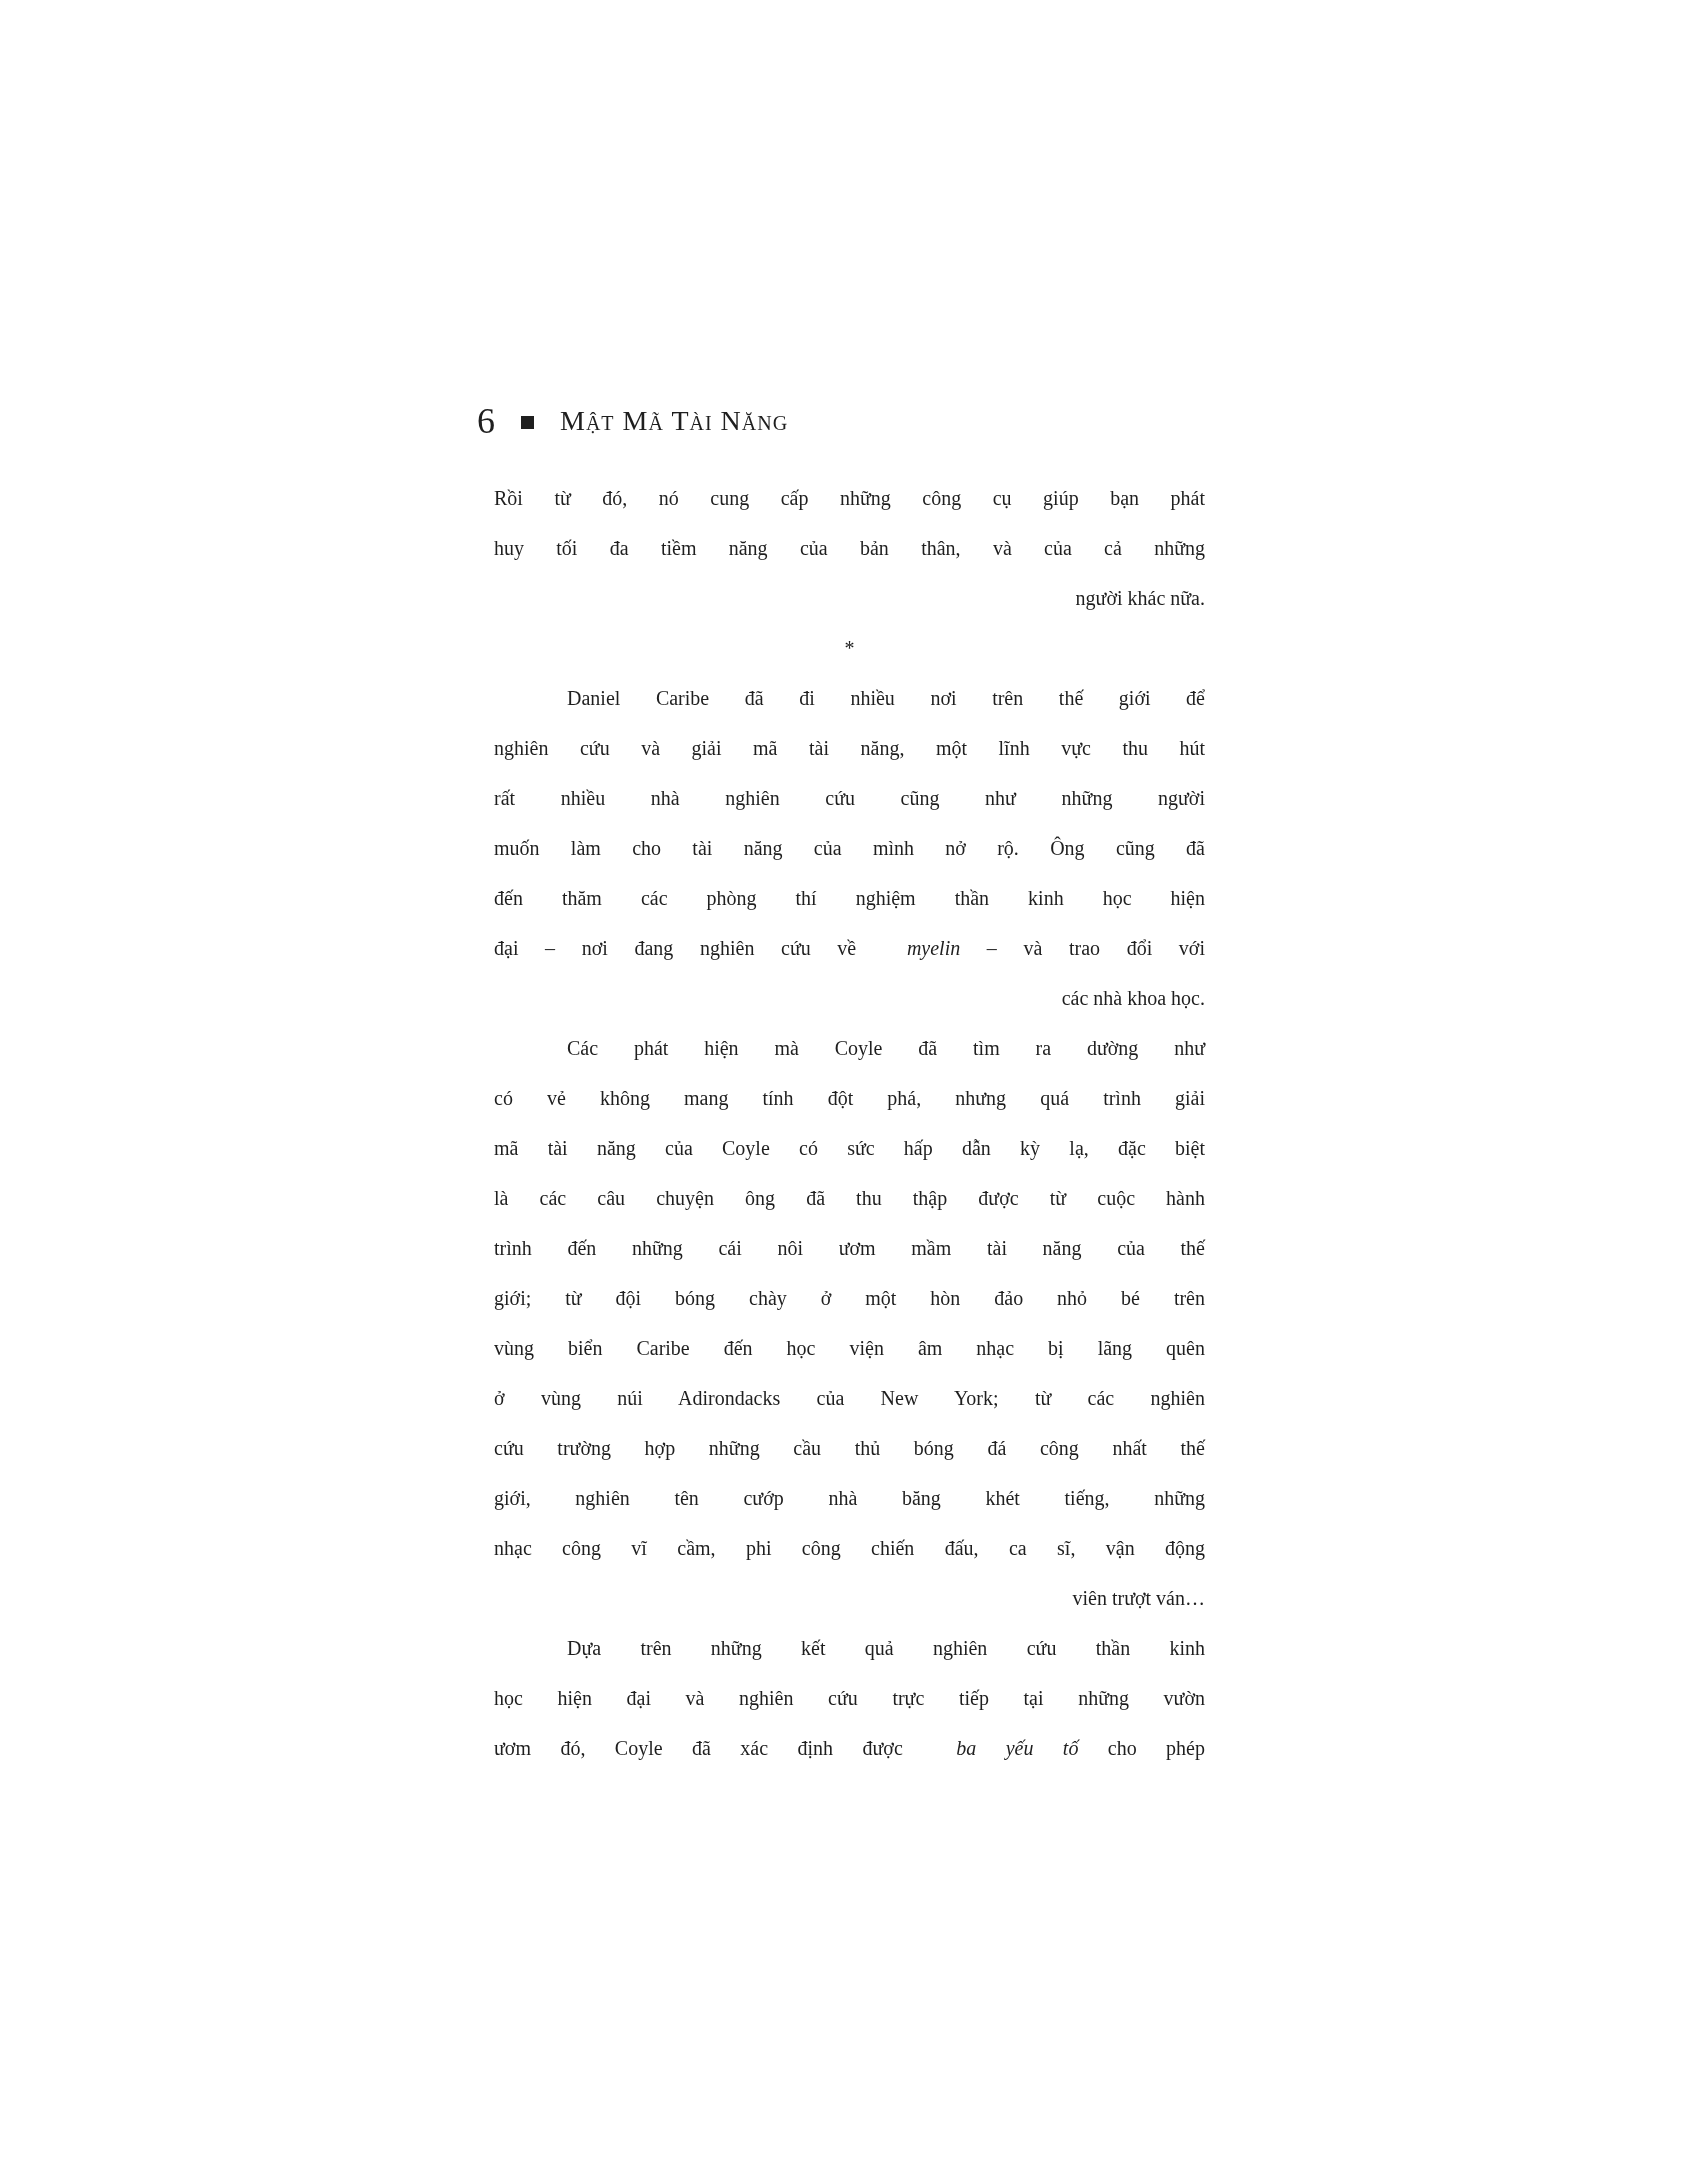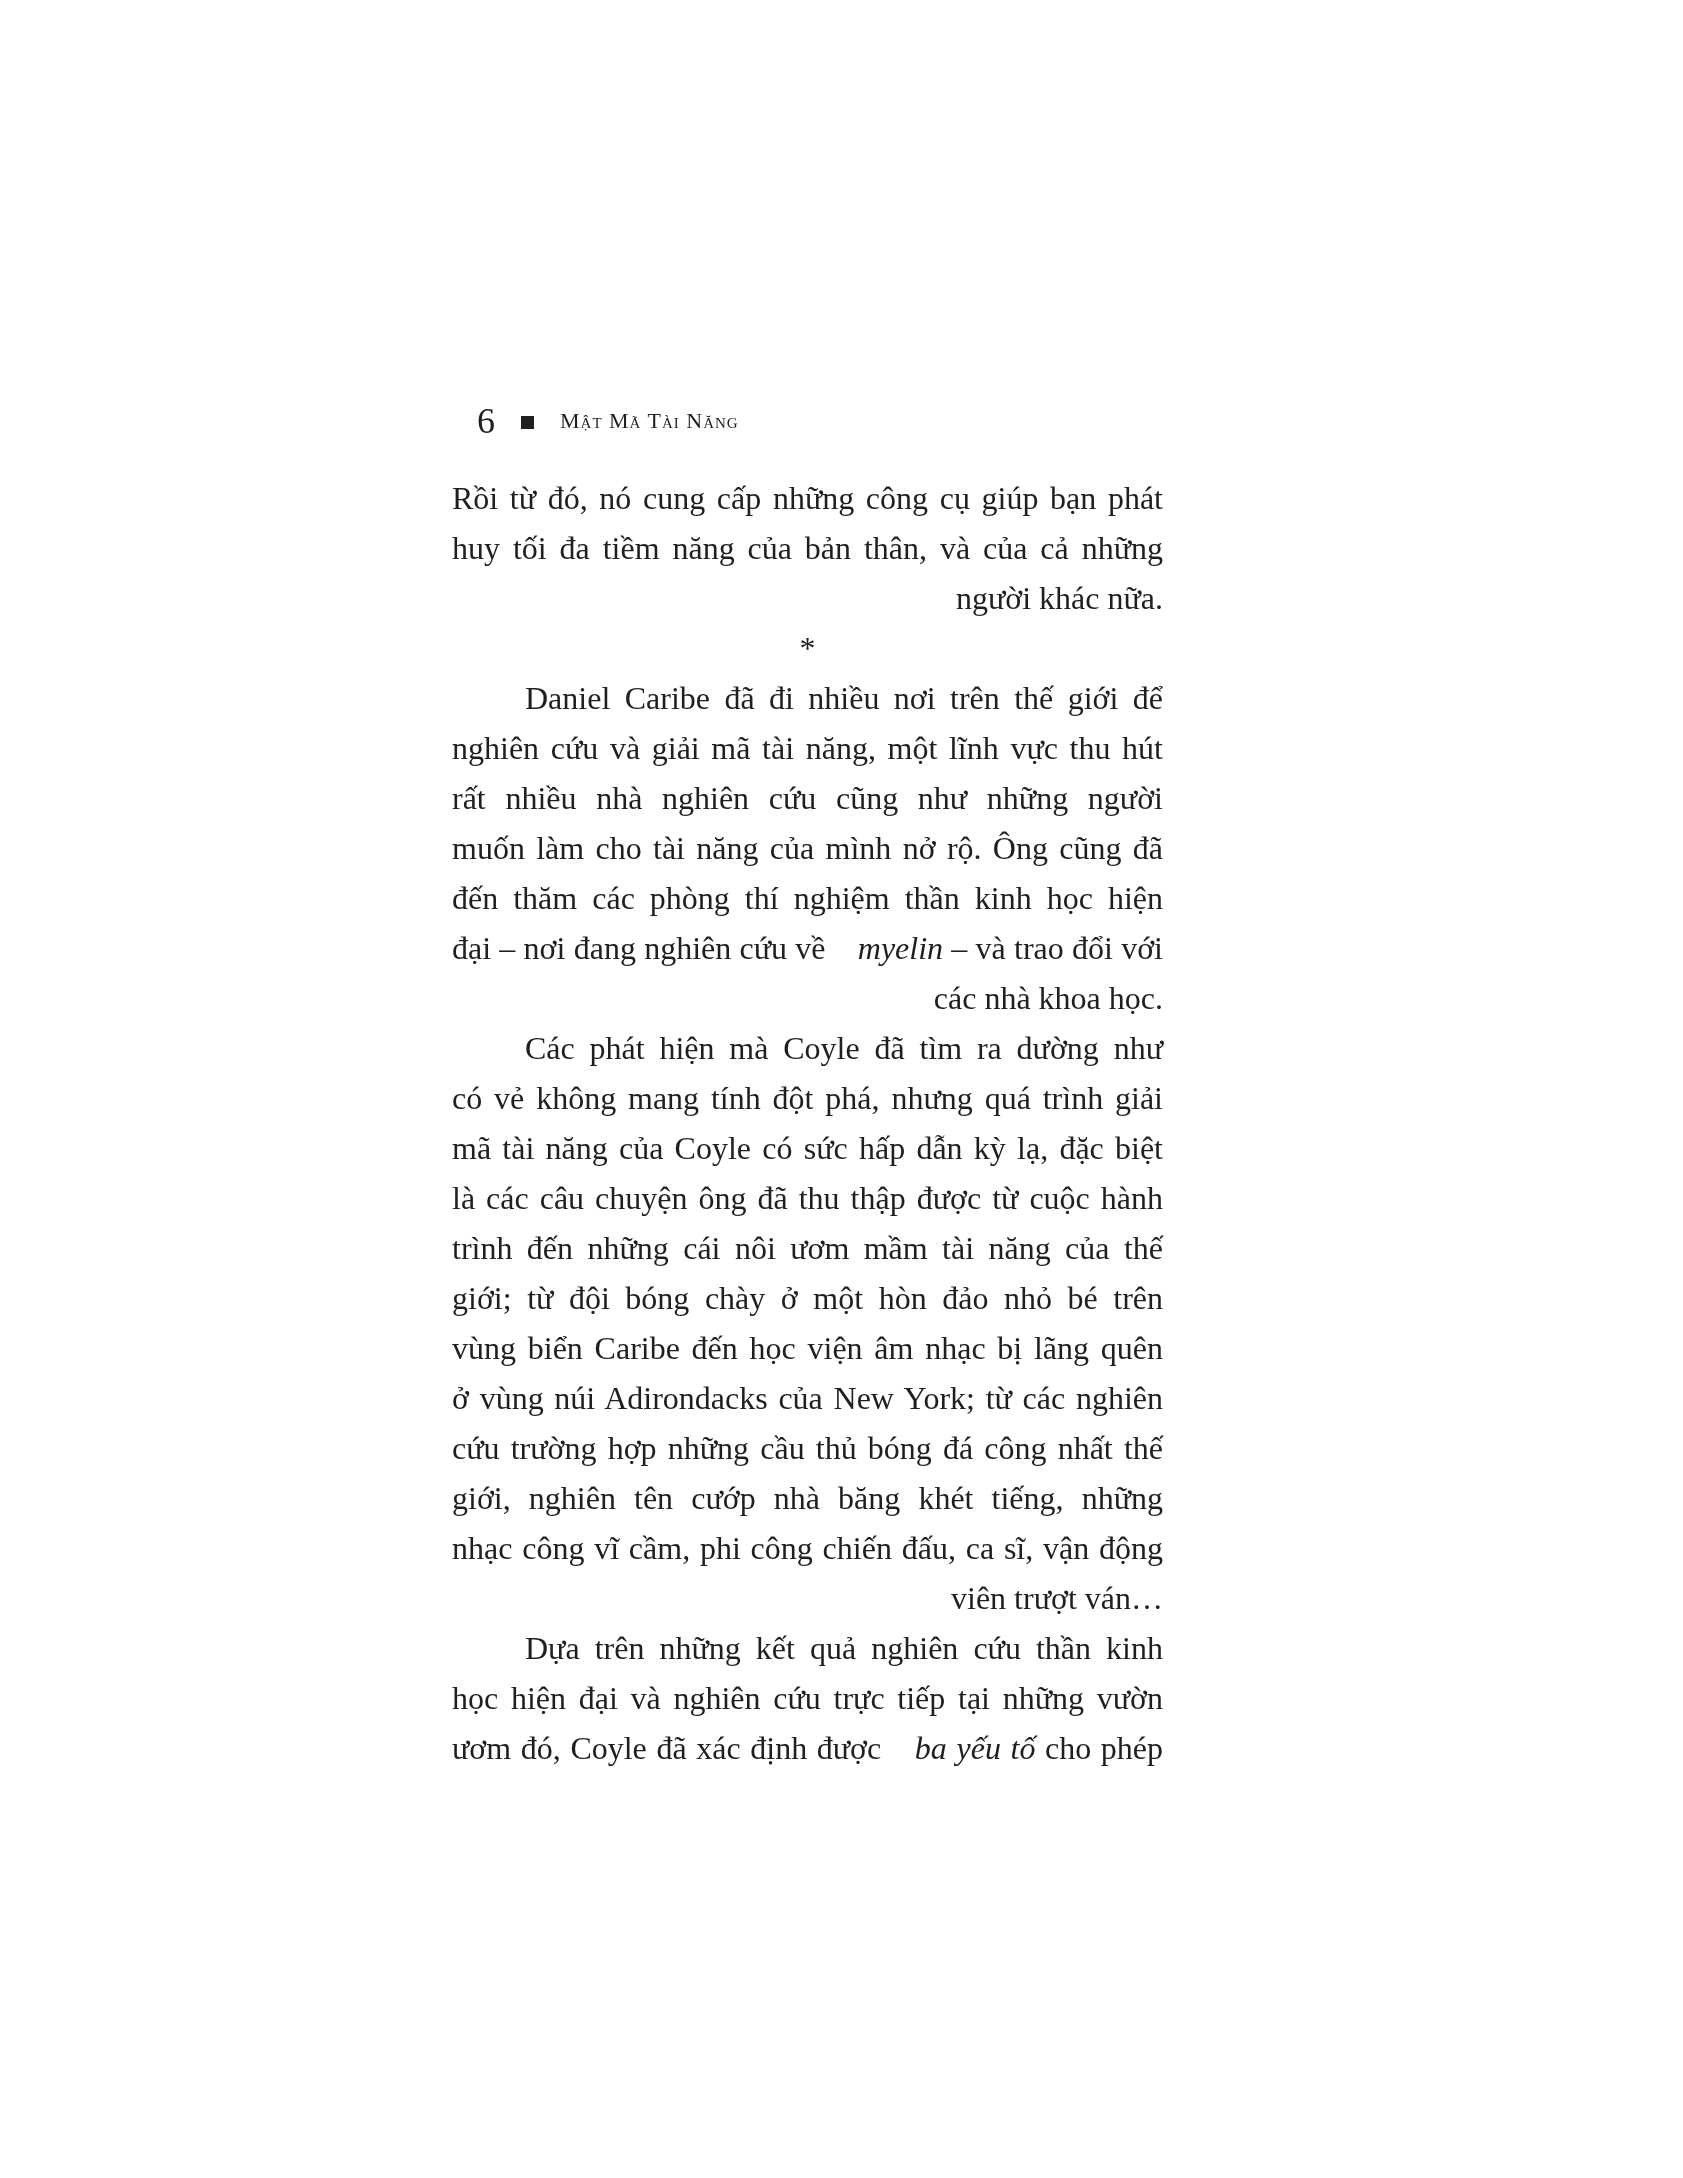--- a/index.html
+++ b/index.html
@@ -26,31 +26,31 @@
     line-height: 50px;
   }
   .square-bullet {
     width: 13px;
     height: 13px;
     background: #1f1f1f;
     margin: 0 26px;
     margin-top: 2px;
   }
   .book-title {
-    font-size: 22px;
+    font-size: 28px;
     line-height: 50px;
     font-variant: small-caps;
     letter-spacing: 1px;
   }
   .text-block {
     position: absolute;
-    left: 452px;
+    left: 494px;
     top: 473px;
     width: 711px;
-    font-size: 32px;
+    font-size: 20px;
     line-height: 50px;
   }
   .line {
     height: 50px;
     text-align: right;
     overflow: visible;
   }
   .line.justify {
     text-align: justify;
     text-align-last: justify;

